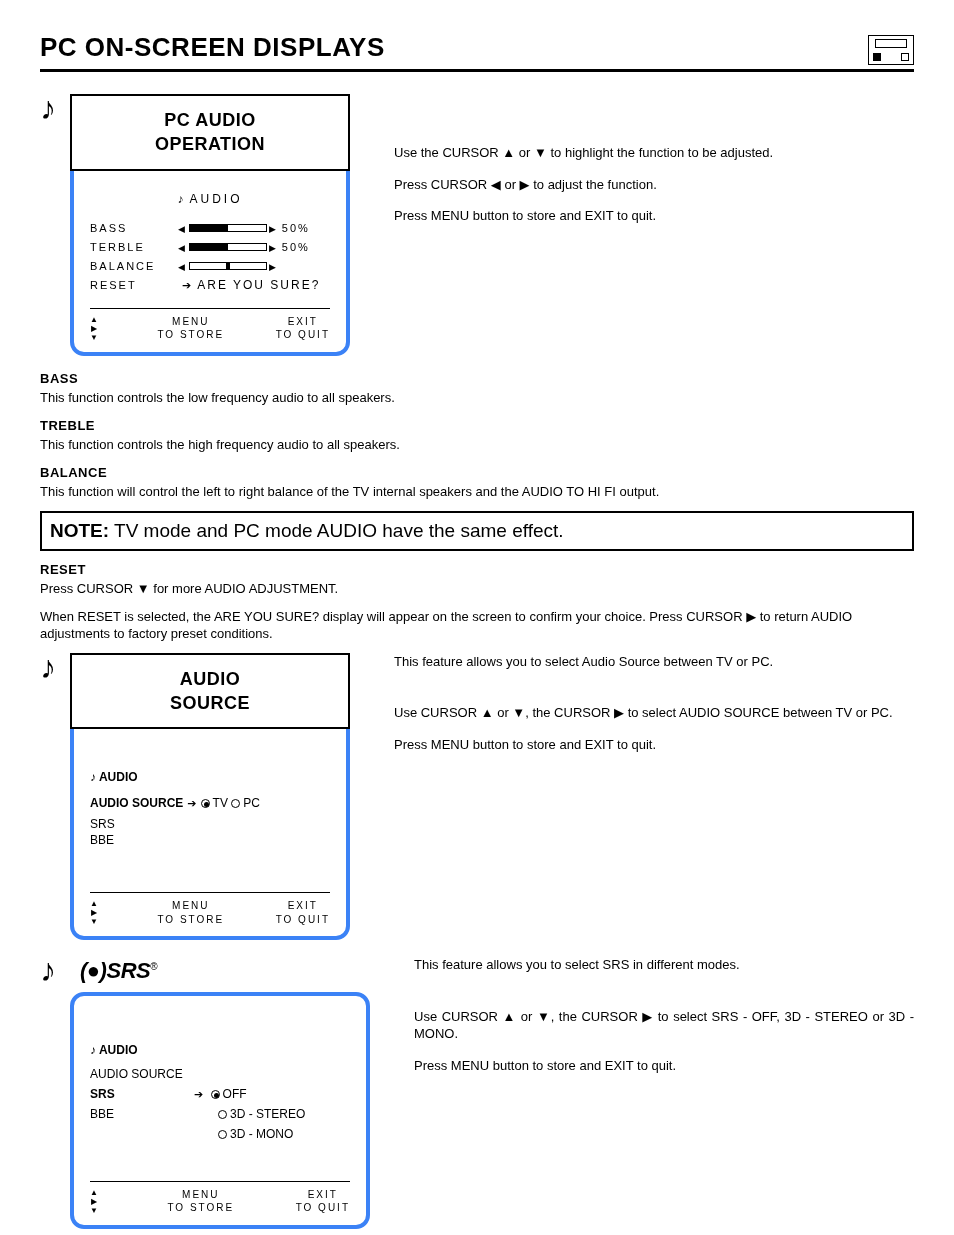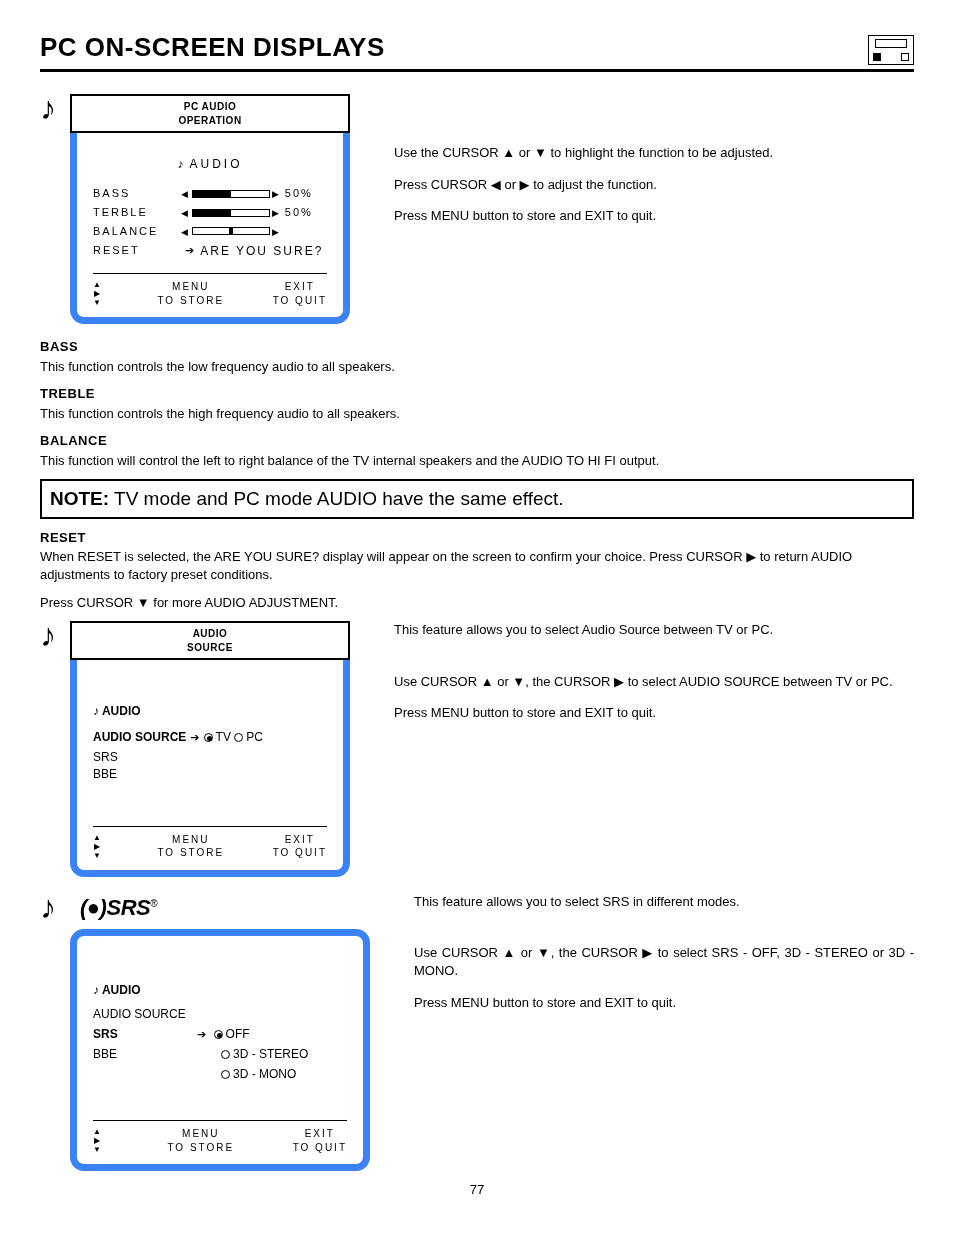--- a/index.html
+++ b/index.html
@@ -9,26 +9,26 @@
     margin: 0;
     padding: 30px 40px 20px 40px;
     width: 954px;
     color: #000;
     line-height: 1.35;
   }
   .header-row { display:flex; justify-content:space-between; align-items:flex-end; border-bottom:3px solid #000; padding-bottom:4px; margin-bottom:22px;}
   h1 { font-size: 26px; font-weight: bold; margin:0; letter-spacing:0.5px; text-transform:uppercase; }
   .music-note { font-size: 32px; line-height:1; margin-top:-2px;}
   .osd-label {
-    border:2px solid #000; padding:4px 14px; font-weight:bold; font-size:10px; text-align:center;
+    border:2px solid #000; padding:12px 14px; font-weight:bold; font-size:18px; text-align:center;
     background:#fff; position:relative; z-index:2; letter-spacing:0.5px;
   }
   .osd-wrap { position:relative; }
   .osd-box {
-    border:7px solid #3b82f6; border-radius:14px; width:280px; padding:30px 16px 10px 16px;
+    border:4px solid #3b82f6; border-radius:14px; width:280px; padding:30px 16px 10px 16px;
     margin-top:-14px; background:#fff; position:relative;
   }
   .osd-box.wide { width:300px; }
   .osd-title { text-align:center; font-size:12px; letter-spacing:3px; margin-bottom:14px;}
   .osd-title .note { letter-spacing:0; margin-right:6px;}
   .osd-rows { font-size:11px; letter-spacing:2px; }
   .osd-row { display:flex; align-items:center; margin:4px 0; }
   .osd-row .lbl { width:88px; }
   .slider { display:inline-flex; align-items:center; }
   .tri-l::before{content:"◀"; font-size:9px;}
@@ -149,23 +149,23 @@
   <p>This function controls the high frequency audio to all speakers.</p>
 
   <div class="t">BALANCE</div>
   <p>This function will control the left to right balance of the TV internal speakers and the AUDIO TO HI FI output.</p>
 
   <div class="note-box">
     <b>NOTE:</b><span> TV mode and PC mode AUDIO have the same effect.</span>
   </div>
 
   <div class="t">RESET</div>
+  <p>Press CURSOR ▼ for more AUDIO ADJUSTMENT.</p>
+
   <p>When RESET is selected, the  ARE YOU SURE?  display will appear on the screen to confirm your choice. Press CURSOR ▶ to return AUDIO adjustments to factory preset conditions.</p>
-
-  <p>Press CURSOR ▼ for more AUDIO ADJUSTMENT.</p>
 </div>
 
 <div class="row-flex">
   <div class="music-note">♪</div>
   <div class="osd-wrap">
     <div class="osd-label">
       <div>AUDIO</div>
       <div>SOURCE</div>
     </div>
     <div class="osd-box">

